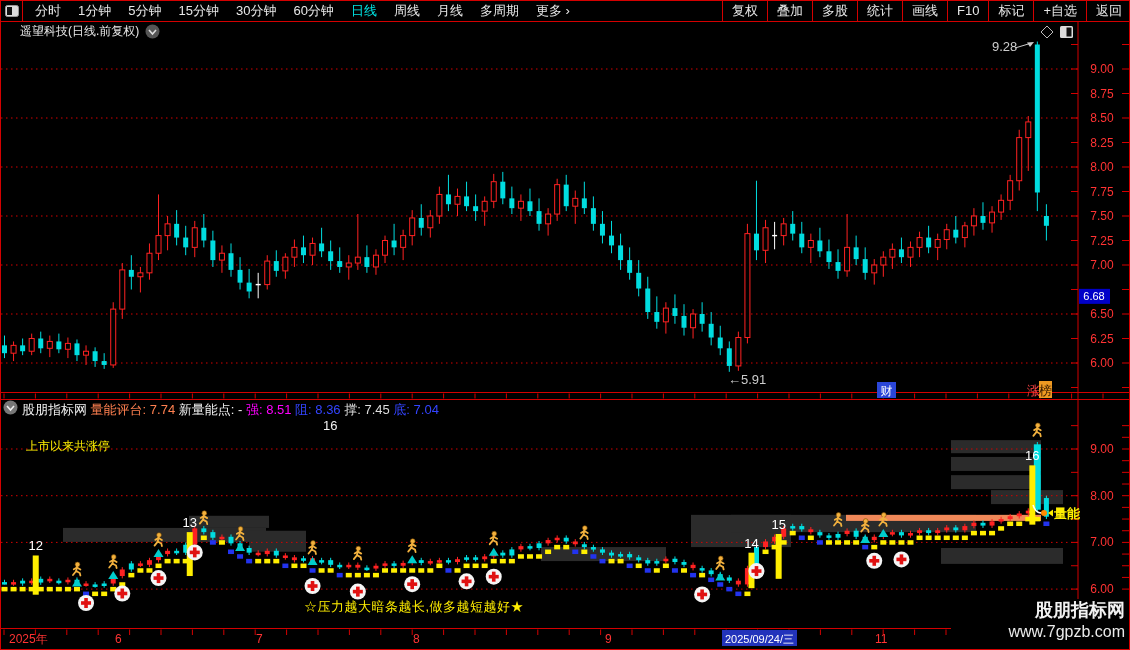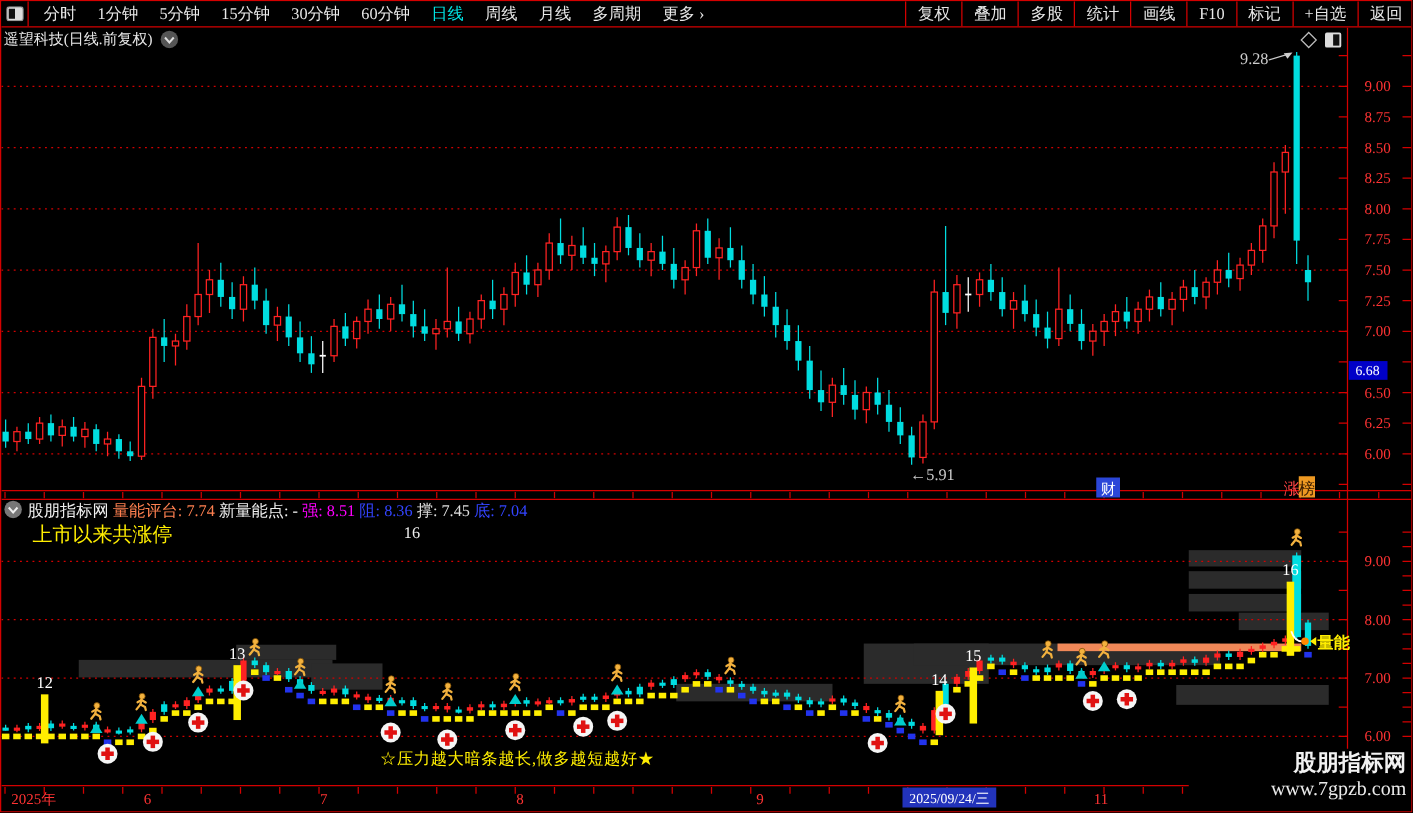--- a/index.html
+++ b/index.html
@@ -1,34 +1,34 @@
 <!DOCTYPE html>
 <html><head>
 <meta charset="utf-8">
 <style>
   html,body{margin:0;padding:0;background:#000;}
   *{box-sizing:border-box;}
   #app{position:relative;width:1130px;height:650px;background:#000;overflow:hidden;
-       font-family:Liberation Serif, serif;border:1px solid #d40000;}
+       font-family:Liberation Sans, sans-serif;border:1px solid #d40000;}
   .abs{position:absolute;}
   
   #menu-bar{left:0;top:0;width:1130px;height:21px;border-bottom:1px solid #d40000;display:flex;align-items:stretch;z-index:5;background:#000;}
   #menu-icon-box{width:22px;border-right:1px solid #d40000;display:flex;align-items:center;justify-content:center;}
   #menu-left{display:flex;align-items:center;gap:17px;padding-left:12px;flex:1 1 auto;}
   #menu-right{display:flex;align-items:stretch;margin-left:auto;}
   .mi{font-size:13px;color:#e8e8e8;white-space:nowrap;cursor:default;line-height:20px;}
   .mi.active{color:#00e5e5;text-align:right;}
   .mi-r{font-size:13px;color:#e8e8e8;border-left:1px solid #d40000;padding:0 9px;line-height:20px;white-space:nowrap;}
   
-  #title-bar{left:0;top:22px;height:16px;display:flex;align-items:center;gap:6px;padding-left:2px;z-index:5;}
+  #title-bar{left:0;top:22px;height:16px;display:flex;align-items:center;gap:6px;padding-left:19px;z-index:5;}
   #chart-title{font-size:12px;color:#e8e8e8;white-space:nowrap;}
   
   #ind-header{left:2px;top:399px;height:15px;display:flex;align-items:flex-start;gap:4px;z-index:5;white-space:nowrap;}
   #ind-header .seg{font-size:13px;}
-  #ind-note-label{left:25px;top:417px;font-size:16px;color:#ffee00;z-index:5;}
+  #ind-note-label{left:25px;top:437px;font-size:12px;color:#ffee00;z-index:5;}
   #ind-note-value{left:322px;top:417px;font-size:13px;color:#f0f0f0;z-index:5;}
   #caption{left:303px;top:597px;font-size:13px;color:#ffee00;z-index:5;letter-spacing:0.5px;}
   
   #watermark{left:950px;top:598px;width:178px;height:50px;background:#000;z-index:6;text-align:right;padding-right:4px;}
   #wm1{font-size:18px;font-weight:bold;color:#f2f2f2;line-height:22px;}
   #wm2{font-size:16px;color:#eaeaea;line-height:22px;}
   svg{position:absolute;left:0;top:0;z-index:1;}
 </style>
 </head>
 <body>

